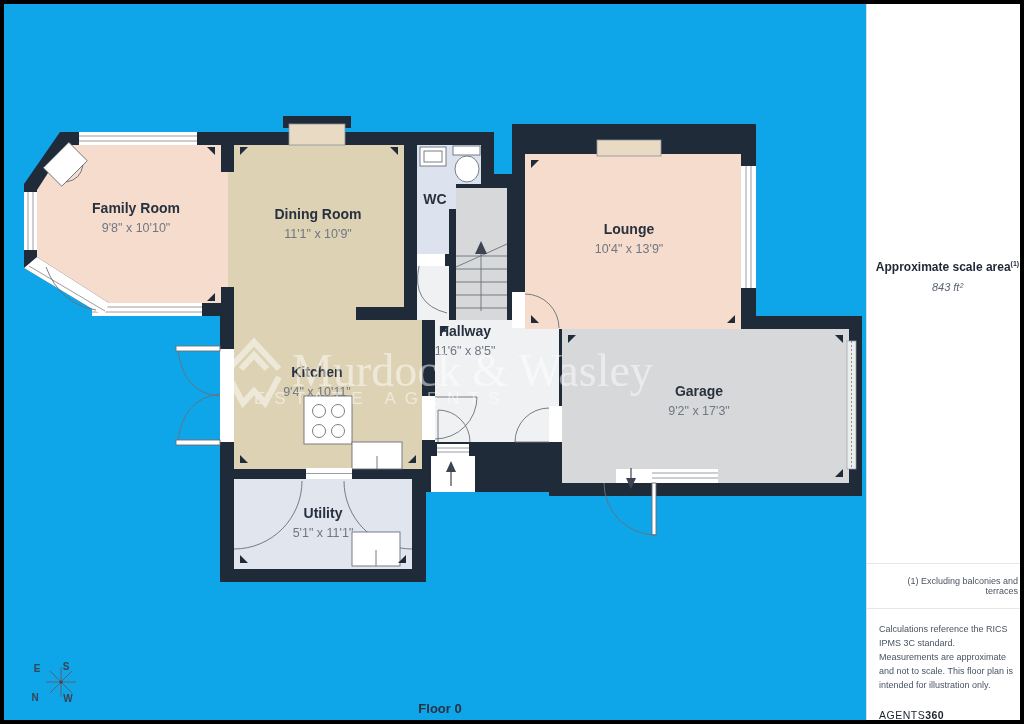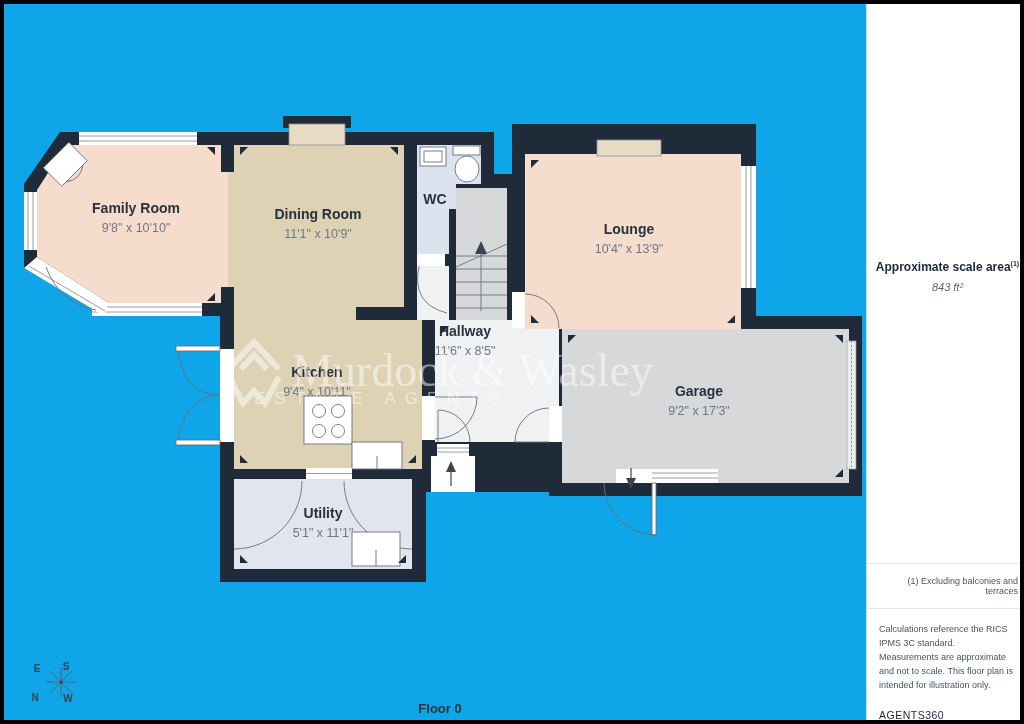--- a/index.html
+++ b/index.html
@@ -17,21 +17,21 @@
   .sidebar{position:absolute;left:862px;top:0;width:162px;height:724px;background:#fff;border-left:1px solid #dcdee1;box-sizing:border-box;display:flex;flex-direction:column;}
   .sb-box{border-bottom:1px solid #e4e6e9;box-sizing:border-box;}
   .sb-top{flex:1;position:relative;}
   .total-area{position:absolute;top:256px;left:0;width:100%;text-align:center;}
   .total-area .ta-label{font-size:12px;font-weight:700;color:#1e2636;}
   .total-area sup{font-size:7px;}
   .total-area .ta-value{margin-top:7px;font-size:11px;color:#5a6472;font-style:italic;}
   .sb-footnote{padding:12px 10px;font-size:9px;color:#4a5463;text-align:right;}
   .sb-disclaimer{padding:14px 12px 5px 12px;font-size:9px;line-height:1.55;color:#4a5463;text-align:left;}
   .sb-brand{margin-top:14px;font-size:10.5px;color:#1a2230;letter-spacing:0.5px;}
-  .sb-brand b{font-weight:400;}
+  .sb-brand b{font-weight:700;}
 </style>
 </head>
 <body>
 
 <div class="page">
 
 <svg class="plan-svg" width="862" height="724" viewBox="0 0 862 724">
 
   <g fill="#202b3a">
     <polygon points="56,128 230,128 230,312 100,312 20,264 20,180"></polygon>

